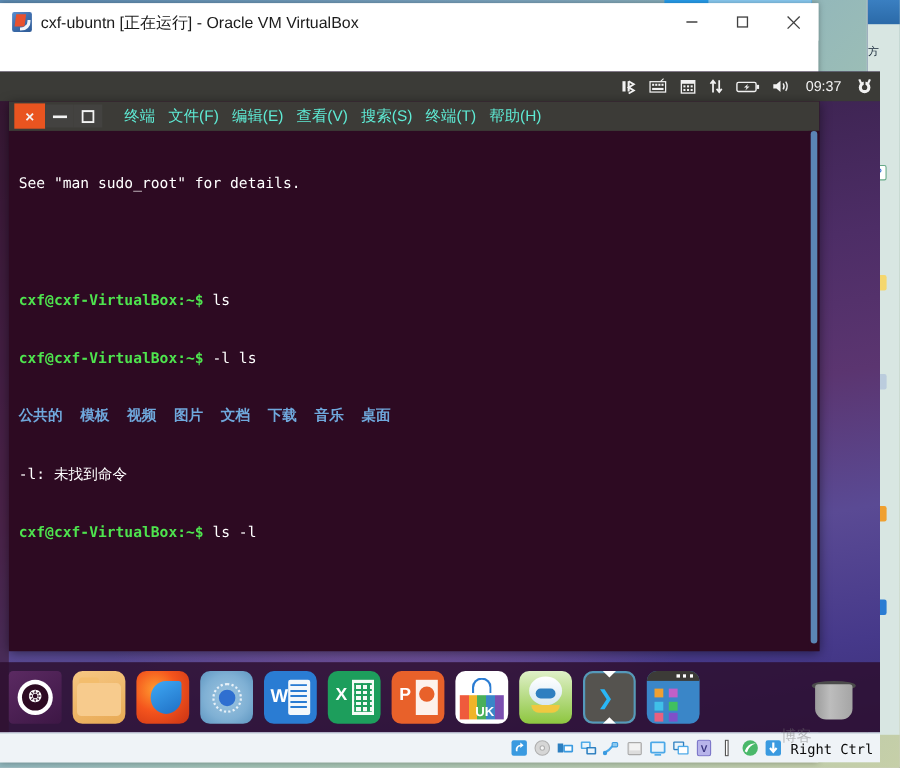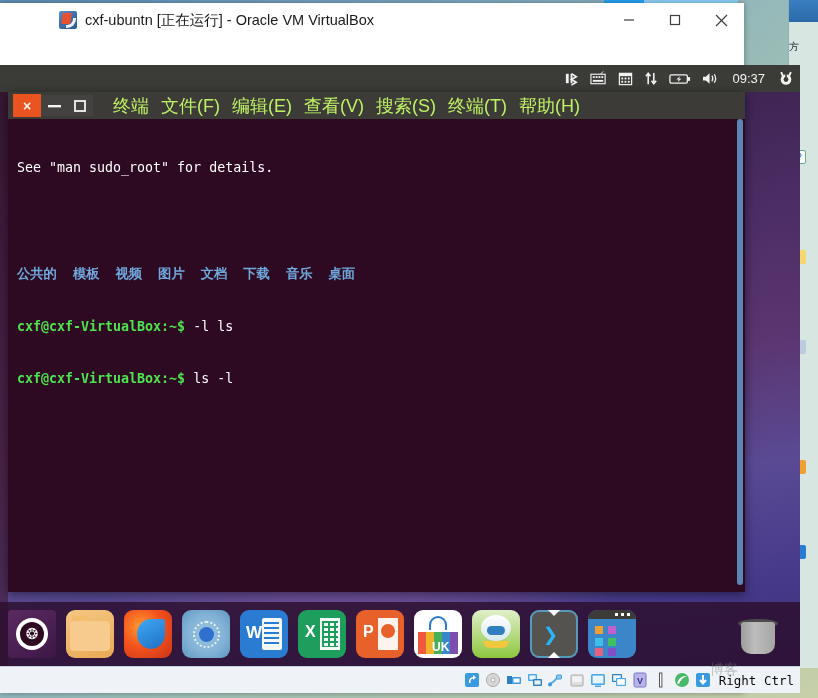--- a/index.html
+++ b/index.html
@@ -49,21 +49,20 @@
   #top-clip-app .tca-dots {
     position:absolute; left:6px; top:2px; width:26px; height:8px;
     color:#fff; font-size:9px; line-height:8px; letter-spacing:1px;
   }
 
   
   #vbox-window {
     position: absolute; left: 0; top: 3px; width: 744px; height: 690px;
     background: #ffffff;
     box-shadow: 0 0 6px rgba(0,0,0,0.35);
-    padding-left: 48px;
   }
   #vbox-titlebar {
     position: relative; height: 34px; background: #ffffff;
     display: flex; align-items: center;
   }
   #vbox-icon {
     width: 18px; height: 18px; margin-left: 11px; margin-right: 8px;
     position: relative; flex: none;
   }
   #vbox-icon .vi-box {
@@ -151,21 +150,21 @@
     font-size: 14px; color: #f3f3f3;
   }
   .term-btn.close {
     background: #e95420; font-weight: bold; width: 28px; height: 23px;
   }
   .term-btn.min, .term-btn.max { background: #434240; }
   #term-menu {
     display: flex; align-items: center; margin-left: 14px; gap: 0;
   }
   .tmenu-item {
-    font-size: 18px; color: #bef264; padding: 2px 6px;
+    font-size: 14px; color: #5eead4; padding: 2px 6px;
     font-family: "Liberation Sans", sans-serif; white-space: nowrap;
   }
 
   #term-body {
     position: relative;
     height: 473px; padding: 5px 0 0 9px;
     font-family: "DejaVu Sans Mono", monospace;
     font-size: 13.3px; line-height: 17.6px;
     color: #ffffff;
     white-space: pre;
@@ -434,22 +433,24 @@
             <div class="tmenu-item">查看(V)</div>
             <div class="tmenu-item">搜索(S)</div>
             <div class="tmenu-item">终端(T)</div>
             <div class="tmenu-item">帮助(H)</div>
           </div>
         </div>
 
         <div id="term-body">
           <div><span class="t-white">See "man sudo_root" for details.</span></div>
           <div class="blank-line"></div>
+          <div><span class="t-green">cxf@cxf-VirtualBox:~$</span><span class="t-white"> ls</span></div>
+          <div><span class="t-green">cxf@cxf-VirtualBox:~$</span><span class="t-white"> -l ls</span></div>
           <div><span class="t-blue">公共的  模板  视频  图片  文档  下载  音乐  桌面</span></div>
-          <div><span class="t-green">cxf@cxf-VirtualBox:~$</span><span class="t-white"> -l ls</span></div>
+          <div><span class="t-white">-l: 未找到命令</span></div>
           <div><span class="t-green">cxf@cxf-VirtualBox:~$</span><span class="t-white"> ls -l</span></div>
 
           
 
           
         </div>
 
         <div id="term-scrollbar">
           <div id="term-scroll-thumb"></div>
         </div>

